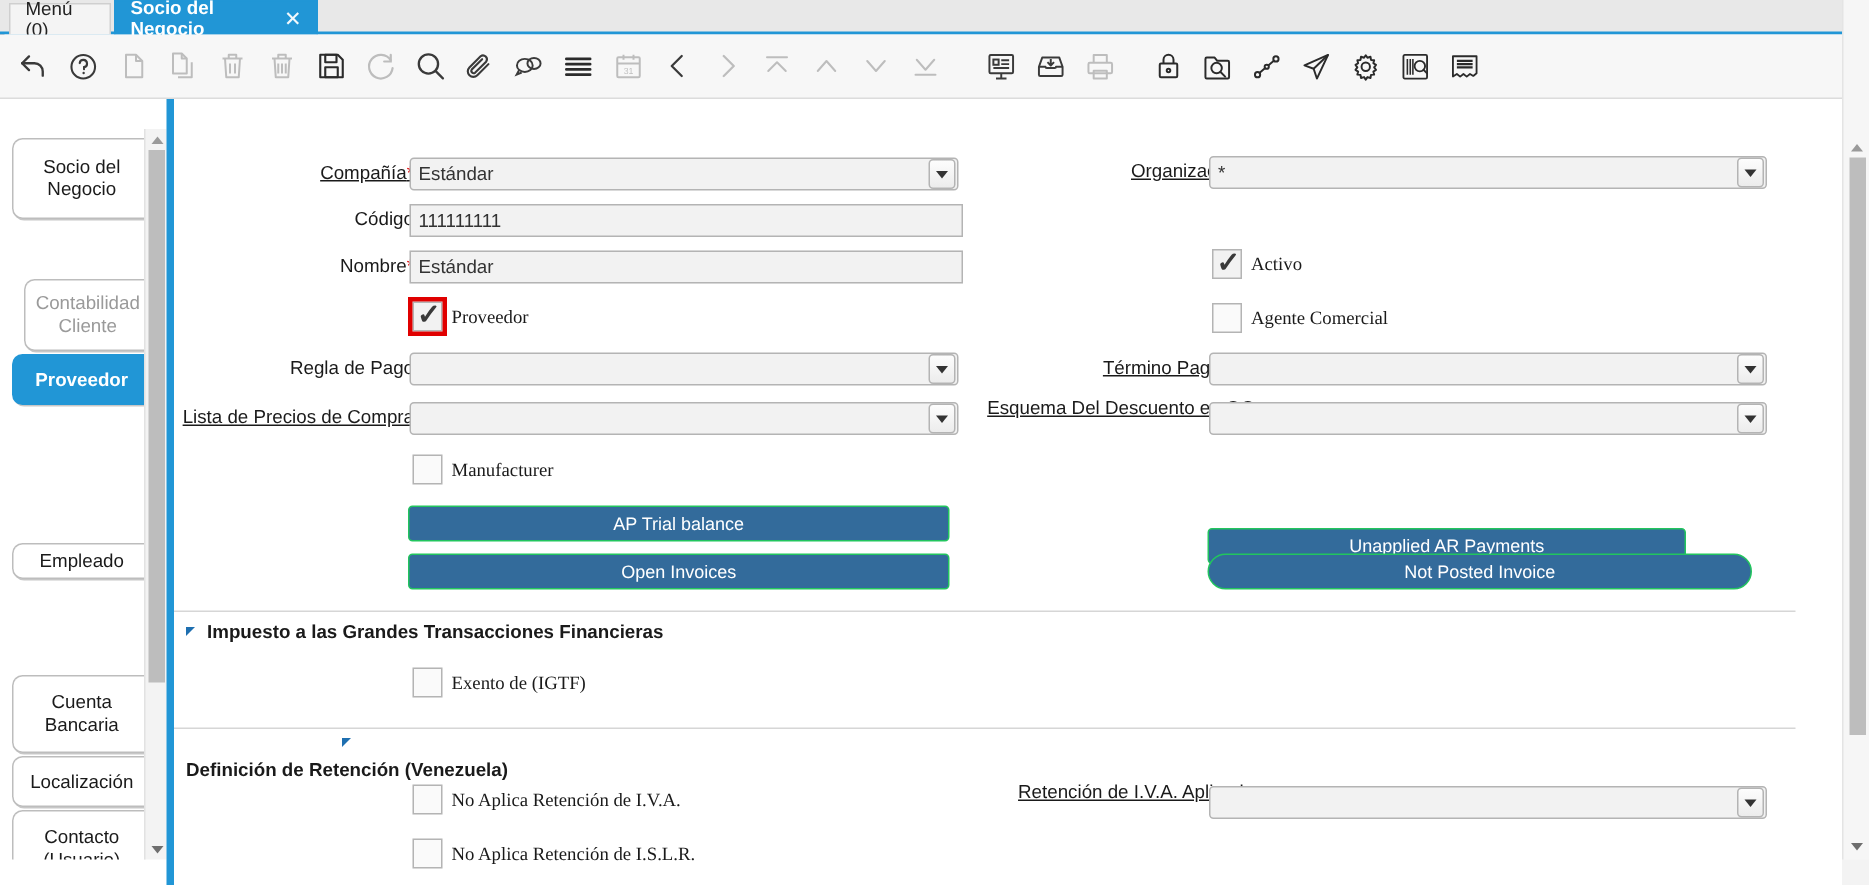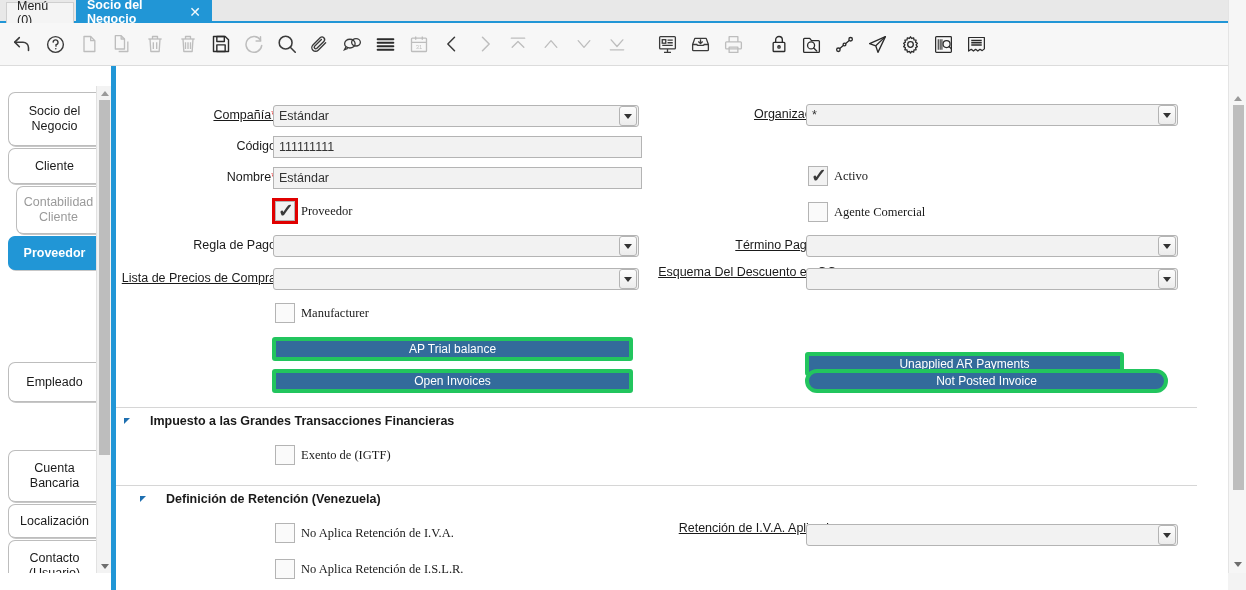--- a/index.html
+++ b/index.html
@@ -171,31 +171,31 @@
   .chklabel { font-size: 12.5px; color: #1a1a1a; white-space: nowrap; font-family: Liberation Serif, serif; }
   .redbox {
     position: absolute; border: 3px solid #e00000;
     pointer-events: none;
   }
 
   
   .bluebtn {
     position: absolute; height: 24px;
     background: #336b9b;
-    border: 4px solid #22c55e;
+    border: 1px solid #22c55e;
     border-radius: 3px;
     color: #ffffff;
     font-size: 12px;
     display: flex; align-items: center; justify-content: center;
     cursor: pointer;
   }
 
   
   .seprule { position: absolute; height: 1px; background: #d6d6d6; }
-  .sechdr { position: absolute; display: flex; align-items: center; gap: 20px; }
+  .sechdr { position: absolute; display: flex; align-items: center; gap: 8px; }
   .sectri { width: 0; height: 0; border-left: 6px solid #1e6fb0; border-bottom: 6px solid transparent; }
   .sectitle { font-size: 12.5px; font-weight: bold; color: #1a1a1a; white-space: nowrap; }
 
   
   #rsb {
     position: absolute; left: 1228px; top: 0px; width: 18px; height: 590px;
     background: #f6f6f6; border-left: 1px solid #e4e4e4;
   }
   #rsb-thumb { position: absolute; left: 4px; top: 105px; width: 11px; height: 385px; background: #bdbdbd; }
   .rsb-arrow { position: absolute; left: 0; width: 18px; height: 16px; display: flex; align-items: center; justify-content: center; }
@@ -435,30 +435,27 @@
     </svg>
   </div>
 </div>
 
 <div id="body">
 
   <div id="lefttabs">
     <div class="ltab" style="top:6px; height:54px;">
       <span>Socio del Negocio</span>
       </div>
-    <div class="ltab" style="top:62px; height:36px;">
-      <span>Cliente</span>
-      </div>
     <div class="ltab dim" style="top:100px; height:48px;">
       <span>Contabilidad Cliente</span>
       </div>
     <div class="ltab sel" style="top:150px; height:34px;">
       <span>Proveedor</span>
       </div>
-    <div class="ltab" style="top:276px; height:40px;text-align:right;">
+    <div class="ltab" style="top:276px; height:24px;text-align:right;">
       <span>Empleado</span>
       </div>
     <div class="ltab" style="top:364px; height:52px;">
       <span>Cuenta Bancaria</span>
       </div>
     <div class="ltab" style="top:418px; height:34px;">
       <span>Localización</span>
       </div>
     <div class="ltab" style="top:454px; height:52px;">
       <span>Contacto (Usuario)</span>
@@ -585,21 +582,21 @@
     <div class="sechdr" style="left:8px; top:348px;">
       <i class="sectri"></i>
       <span class="sectitle">Impuesto a las Grandes Transacciones Financieras</span>
     </div>
     <div class="chkrow" style="left:159px; top:379px;">
       <span class="chk empty"></span>
       <span class="chklabel">Exento de (IGTF)</span>
     </div>
 
     <div class="seprule" style="left:0px; top:419px; width:1081px;"></div>
-    <div class="sechdr" style="left:24px; top:426px;">
+    <div class="sechdr" style="left:8px; top:426px;flex-direction:column;">
       <i class="sectri"></i>
       <span class="sectitle">Definición de Retención (Venezuela)</span>
     </div>
 
     <div class="chkrow" style="left:159px; top:457px;">
       <span class="chk empty"></span>
       <span class="chklabel">No Aplica Retención de I.V.A.</span>
     </div>
     <div class="chkrow" style="left:159px; top:493px;">
       <span class="chk empty"></span>

